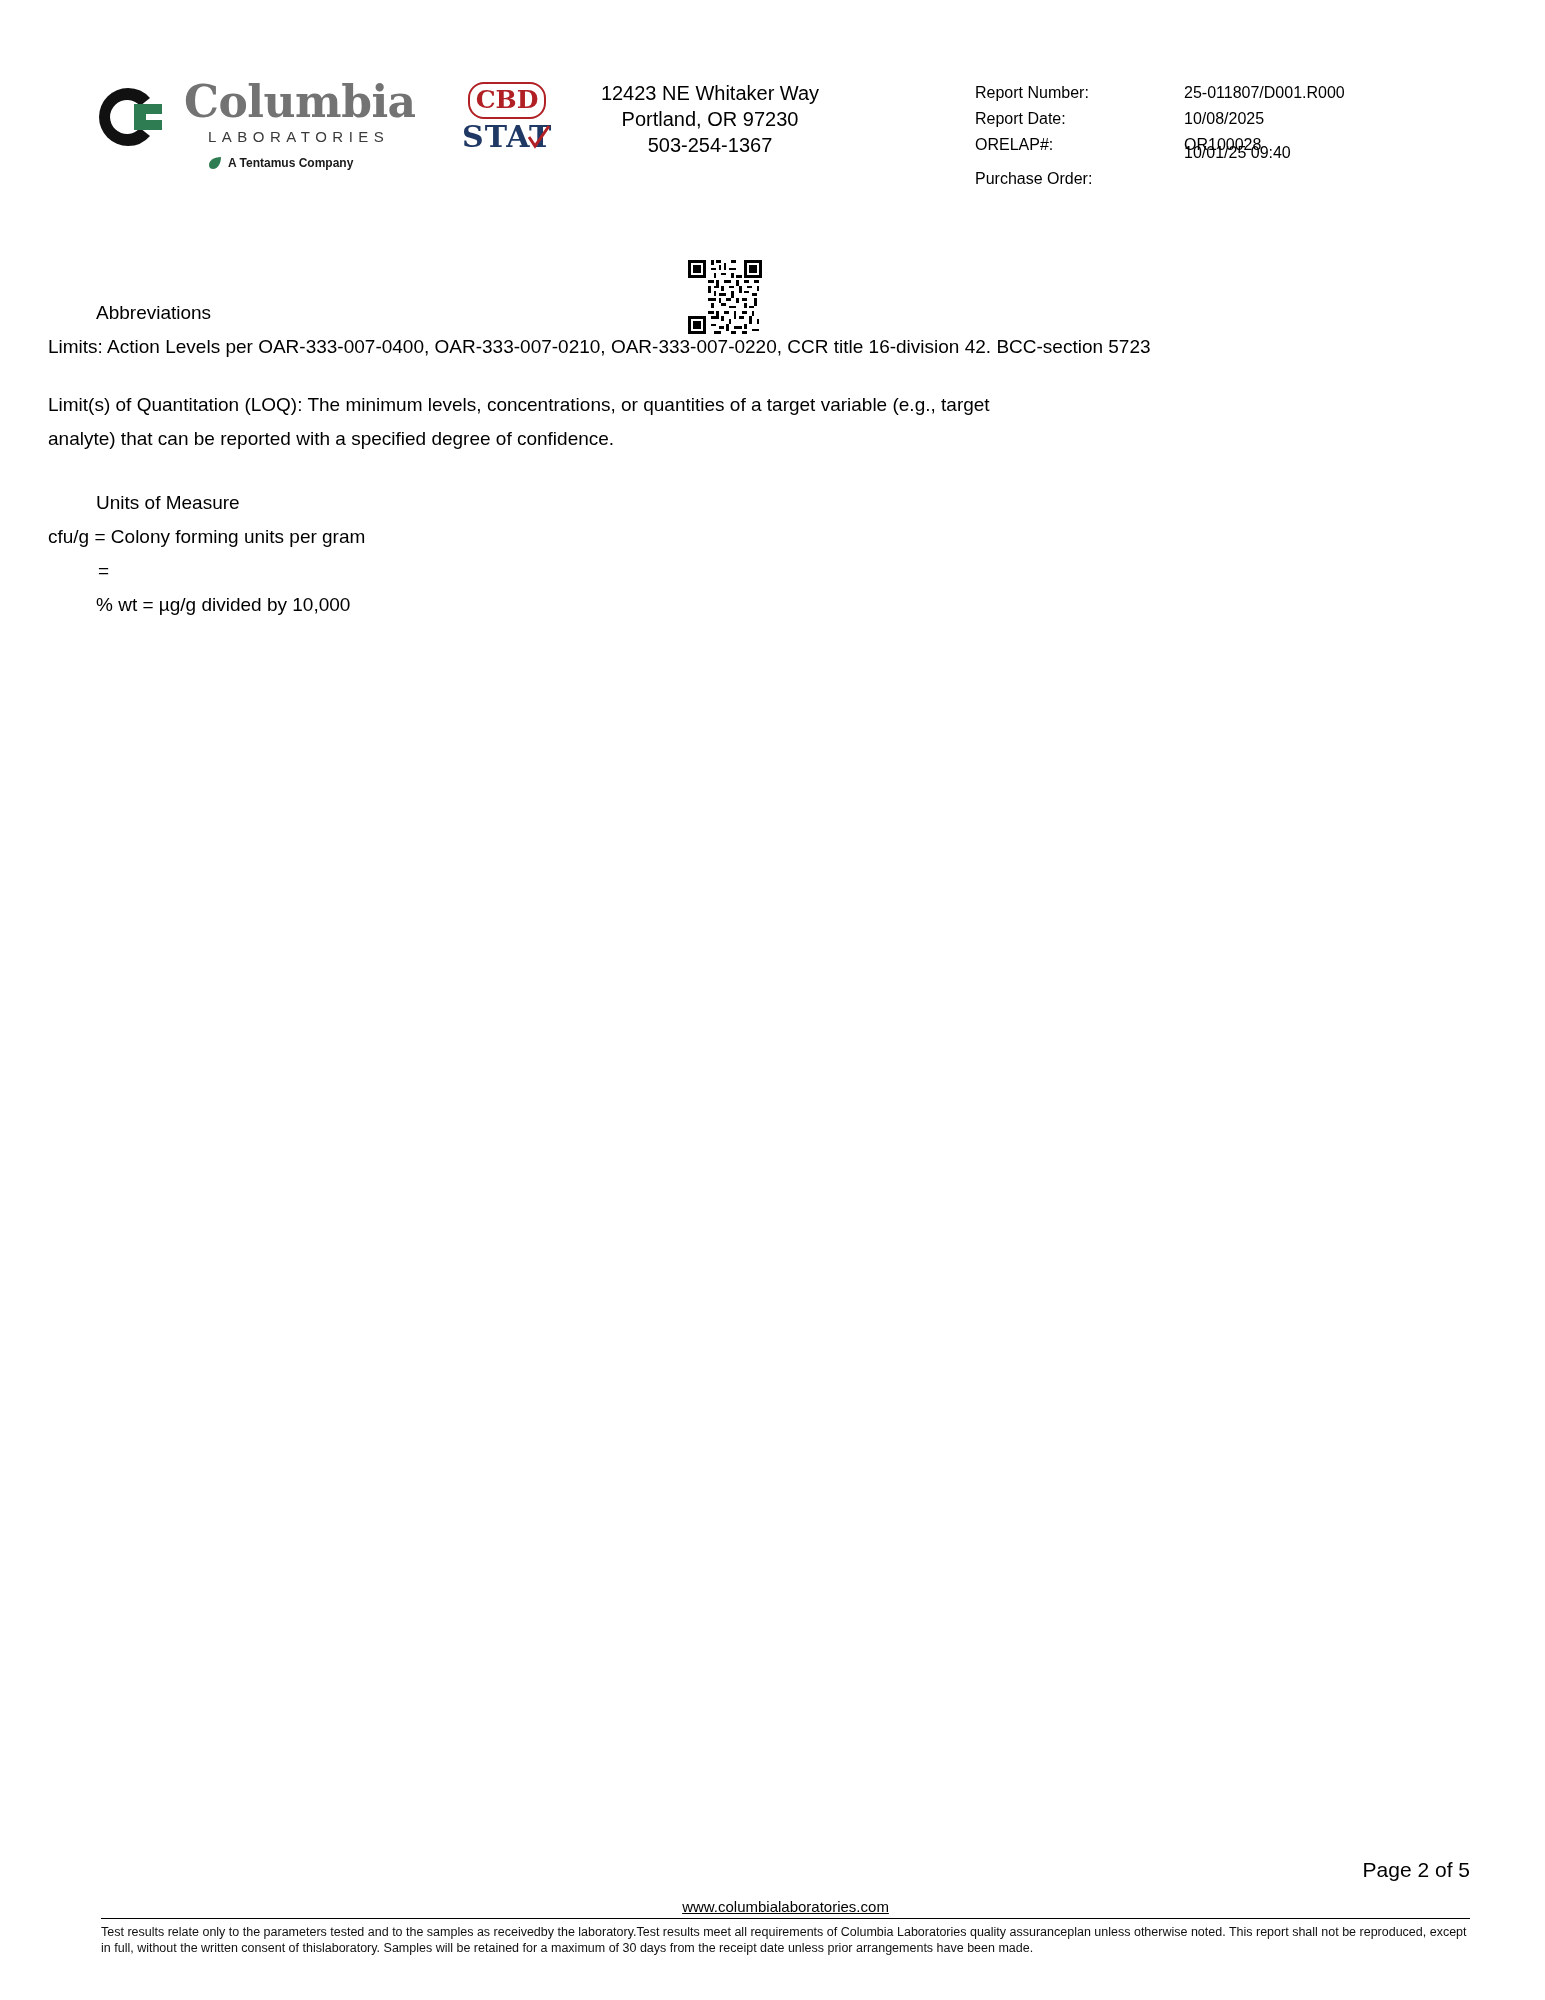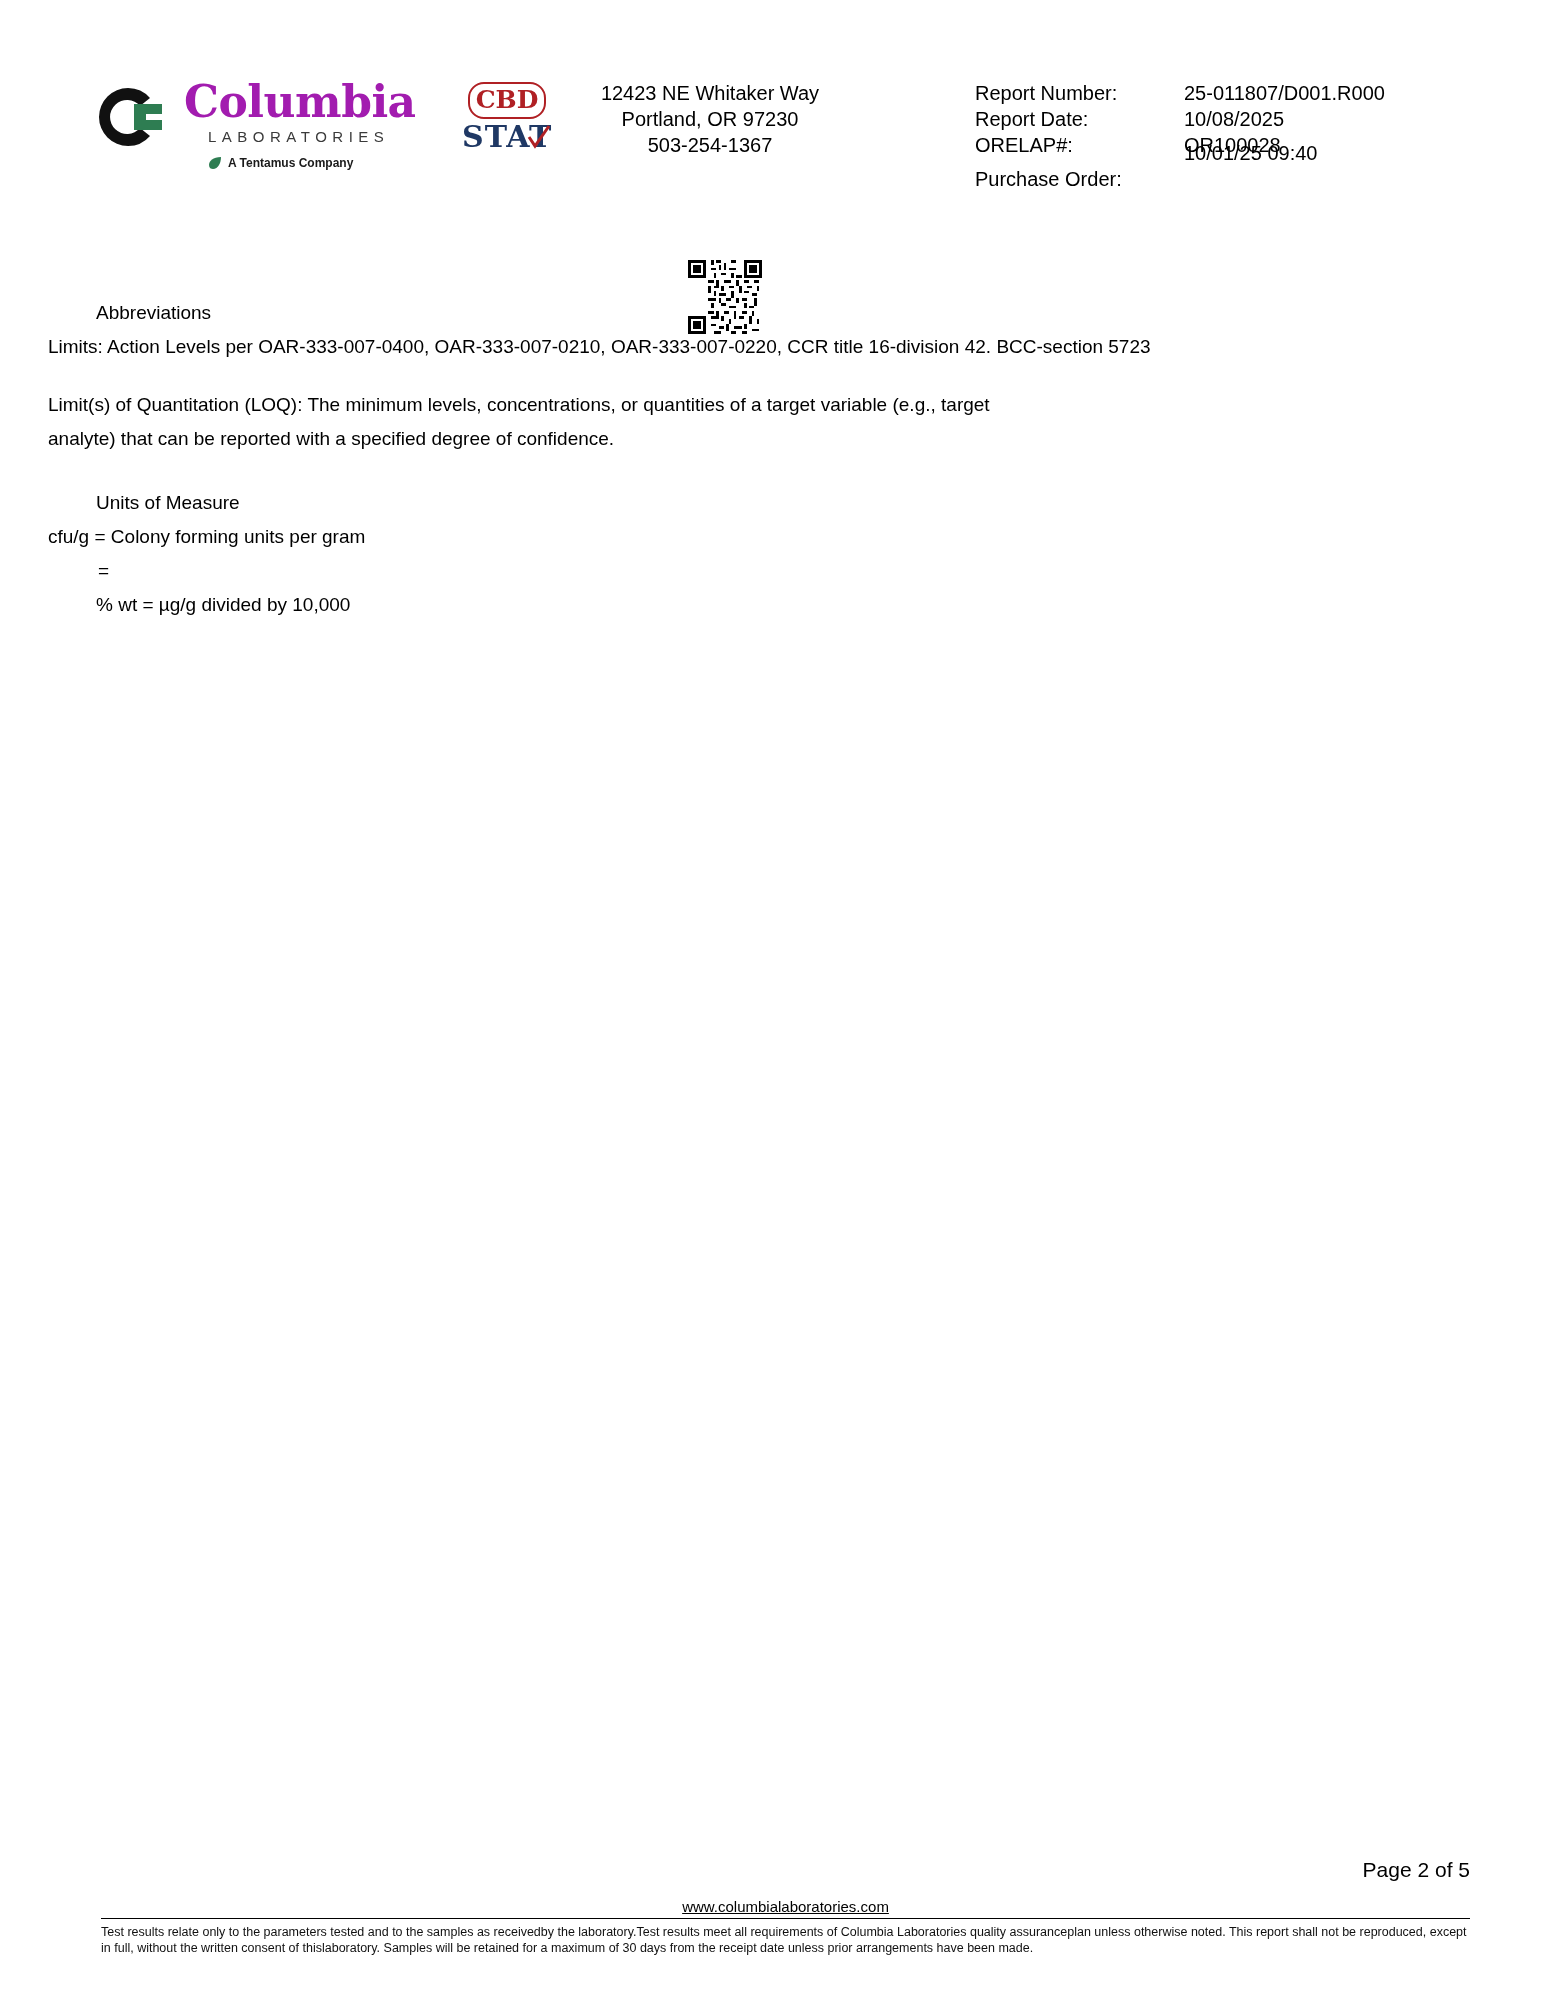--- a/index.html
+++ b/index.html
@@ -45,21 +45,21 @@
     top: 4px;
     width: 84px;
     height: 66px;
   }
   .logo-text {
     position: absolute;
     left: 96px;
     top: -4px;
     font-size: 44px;
     letter-spacing: -0.5px;
-    color: #a21caf;
+    color: #737373;
     font-family: "DejaVu Serif", serif;
     font-weight: 700;
   }
   .logo-sub {
     position: absolute;
     left: 120px;
     top: 48px;
     font-size: 15px;
     letter-spacing: 5.5px;
     color: #3a3a3a;
@@ -138,21 +138,21 @@
     top: 188px;
     width: 74px;
     height: 74px;
   }
 
   .meta {
     position: absolute;
     left: 975px;
     top: 8px;
     width: 520px;
-    font-size: 20px;
+    font-size: 16px;
     line-height: 26px;
     text-align: right;
   }
   .meta-row {
     position: relative;
     height: 26px;
   }
   .meta-label {
     position: absolute;
     left: 0;

